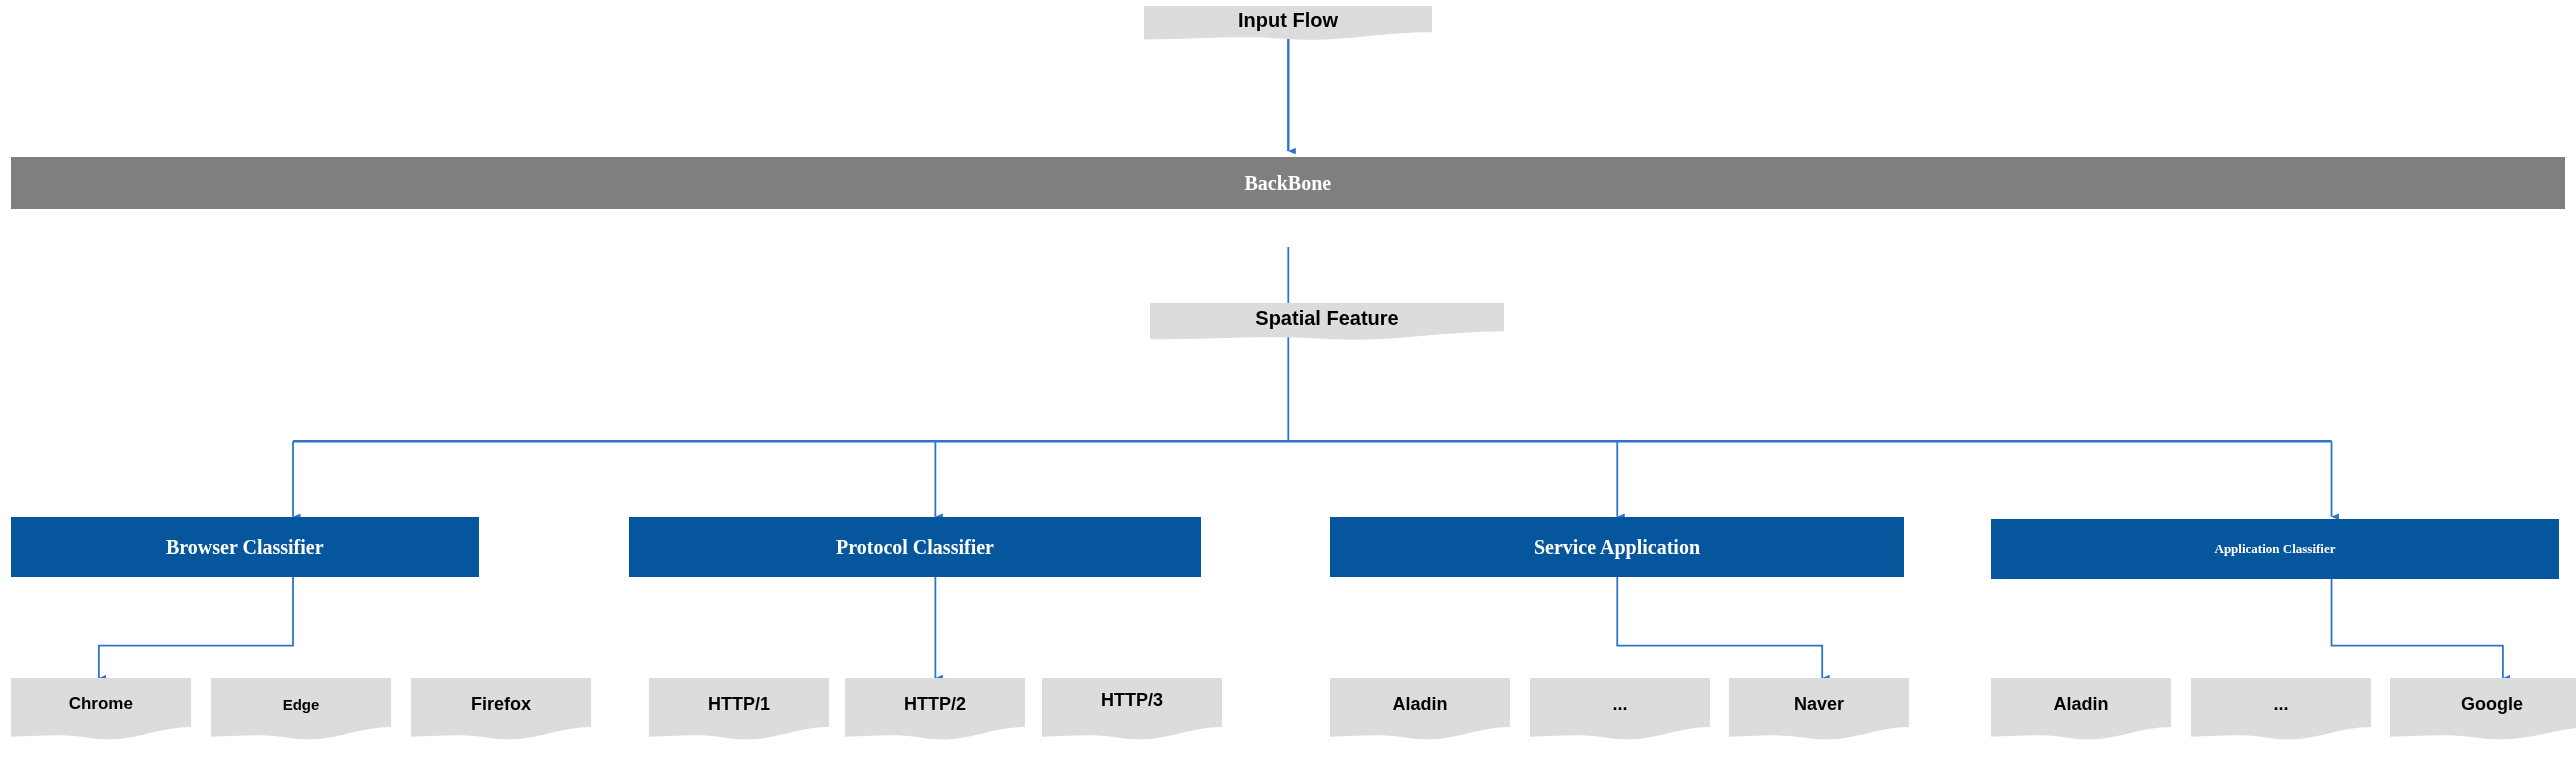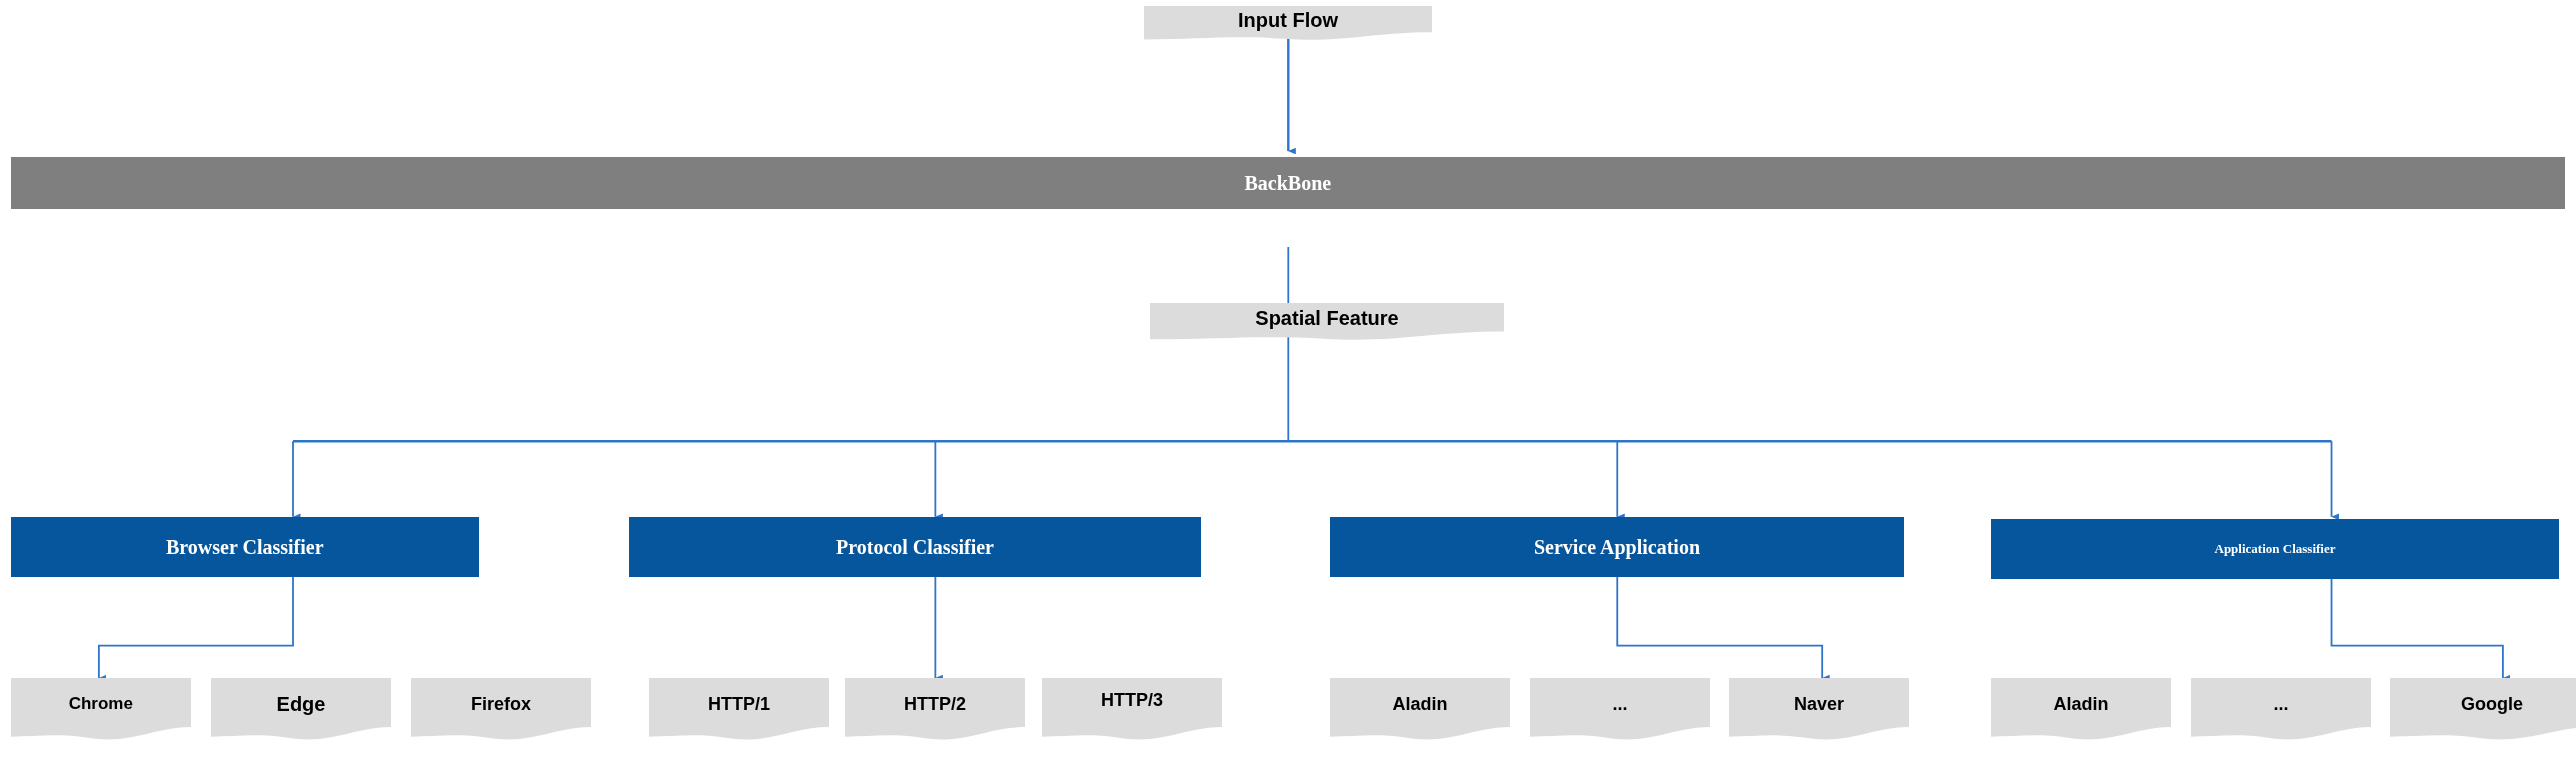--- a/index.html
+++ b/index.html
@@ -152,21 +152,21 @@
     <svg viewBox="0 0 300 112" preserveAspectRatio="none">
       <path d="M0,0 L300,0 L300,82 C238,82 200,112 128,100 C78,92 42,98 0,98 Z" fill="#dcdcdc"></path>
     </svg>
     <div class="wave-label" style="top:4.8px; height:43px; font-size:17px;">Chrome</div>
   </div>
 
   <div class="wave-shape" style="left:211px; top:678px; width:180px; height:67px;">
     <svg viewBox="0 0 300 112" preserveAspectRatio="none">
       <path d="M0,0 L300,0 L300,82 C238,82 200,112 128,100 C78,92 42,98 0,98 Z" fill="#dcdcdc"></path>
     </svg>
-    <div class="wave-label" style="top:4.8px; height:43px; font-size:20px;text-align:center;">Edge</div>
+    <div class="wave-label" style="top:4.8px; height:43px; font-size:15px;text-align:center;">Edge</div>
   </div>
 
   <div class="wave-shape" style="left:411px; top:678px; width:180px; height:67px;">
     <svg viewBox="0 0 300 112" preserveAspectRatio="none">
       <path d="M0,0 L300,0 L300,82 C238,82 200,112 128,100 C78,92 42,98 0,98 Z" fill="#dcdcdc"></path>
     </svg>
     <div class="wave-label" style="top:4.8px; height:43px; font-size:18px;">Firefox</div>
   </div>
 
   <div class="wave-shape" style="left:649px; top:678px; width:180px; height:67px;">

